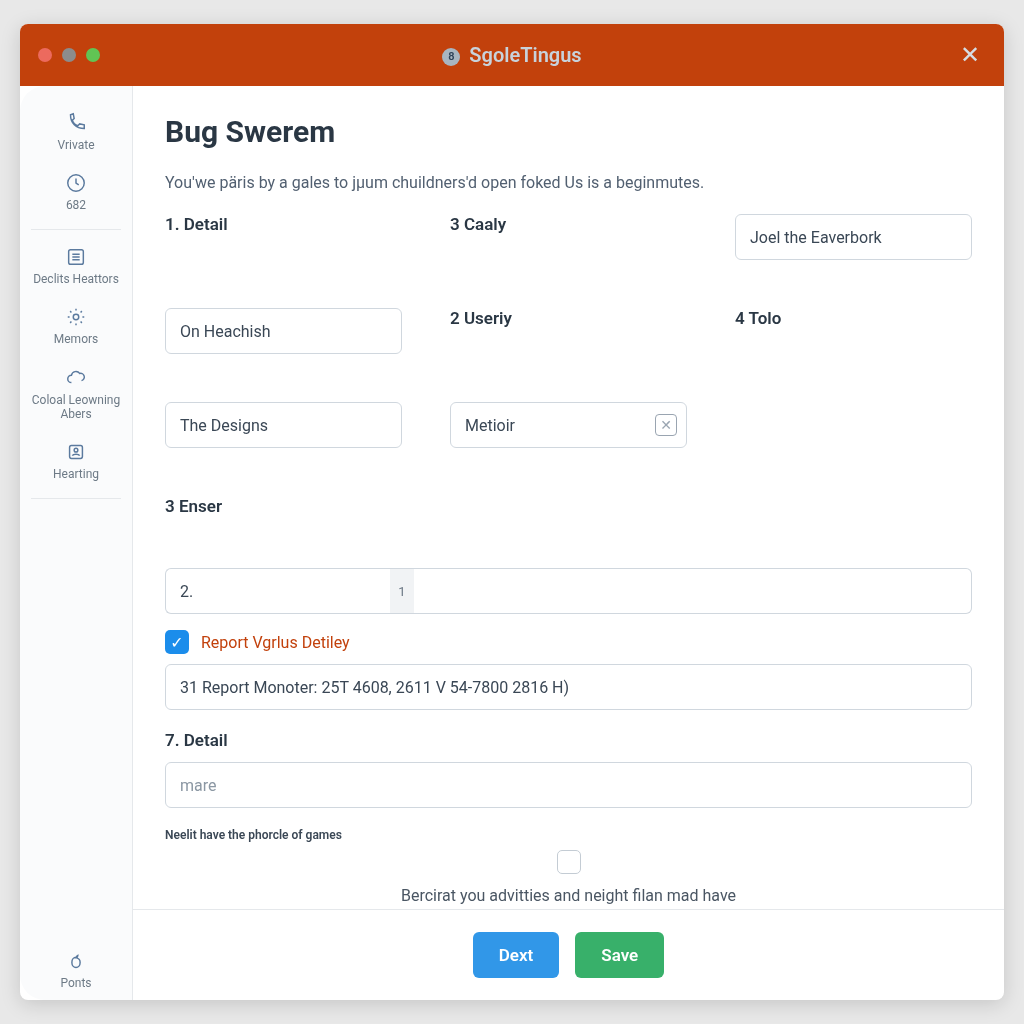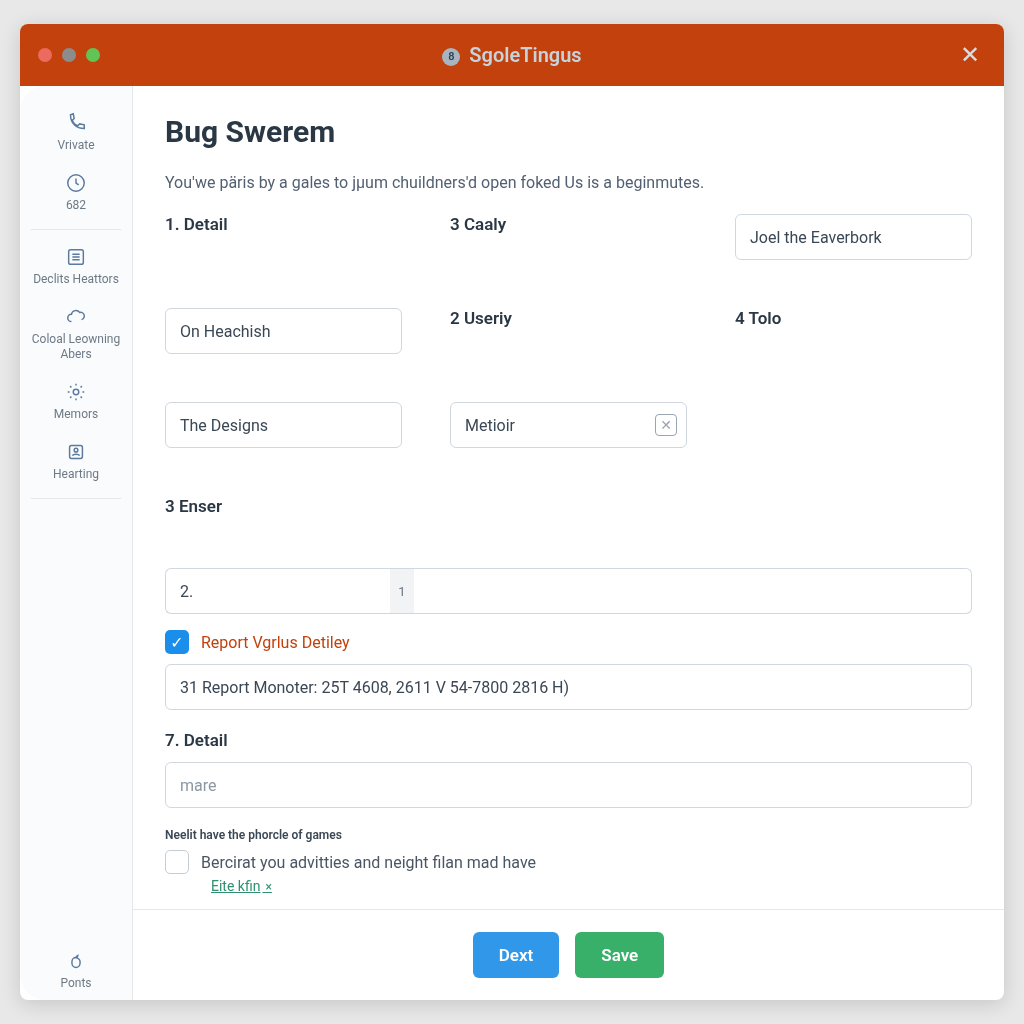--- a/index.html
+++ b/index.html
@@ -328,34 +328,34 @@
               <rect x="4" y="4" width="16" height="16" rx="2"></rect>
               <path d="M8 9h8M8 12h8M8 15h8"></path>
             </svg>
         </span>
         <span>Declits Heattors</span>
       </div>
 
       <div class="side-item">
         <span class="side-icon">
           <svg viewBox="0 0 24 24">
-              <path d="M7 17a4 4 0 010-8 5 5 0 019-2 4 4 0 012 7.9"></path>
-            </svg>
-        </span>
-        <span>Coloal Leowning Abers</span>
-      </div>
-
-      <div class="side-item">
-        <span class="side-icon">
-          <svg viewBox="0 0 24 24">
               <circle cx="12" cy="12" r="3"></circle>
               <path d="M12 3v2M12 19v2M3 12h2M19 12h2M5.6 5.6l1.4 1.4M17 17l1.4 1.4M5.6 18.4l1.4-1.4M17 7l1.4-1.4"></path>
             </svg>
         </span>
         <span>Memors</span>
+      </div>
+
+      <div class="side-item">
+        <span class="side-icon">
+          <svg viewBox="0 0 24 24">
+              <path d="M7 17a4 4 0 010-8 5 5 0 019-2 4 4 0 012 7.9"></path>
+            </svg>
+        </span>
+        <span>Coloal Leowning Abers</span>
       </div>
 
       <div class="side-item">
         <span class="side-icon">
           <svg viewBox="0 0 24 24">
               <rect x="5" y="5" width="14" height="14" rx="2"></rect>
               <circle cx="12" cy="10" r="2"></circle>
               <path d="M8 16c1-2 7-2 8 0"></path>
             </svg>
         </span>
@@ -425,21 +425,21 @@
           <div class="check-label">Report Vgrlus Detiley</div>
         </div>
 
         <input class="text-input" style="width: 100%;" value="31 Report Monoter: 25T 4608, 2611 V 54-7800 2816 H)">
 
         <div class="field-label" style="margin-top:20px;">7. Detail</div>
         <input class="text-input" style="width: 100%; margin-top: 8px;" placeholder="mare">
 
         <div class="section-sub">Neelit have the phorcle of games</div>
 
-        <div class="check-row" style="margin:8px 0 0 0;">
+        <div class="check-row" style="margin:8px 0 0 0;flex-direction:column;">
           <div class="checkbox unchecked"></div>
           <div class="check-label normal">Bercirat you advitties and neight filan mad have</div>
         </div>
         <a class="link"><span>Eite kfin</span><span class="x"> ×</span></a>
 
       </div>
 
       <div class="footer">
         <button class="btn btn-primary">Dext</button>
         <button class="btn btn-success">Save</button>

